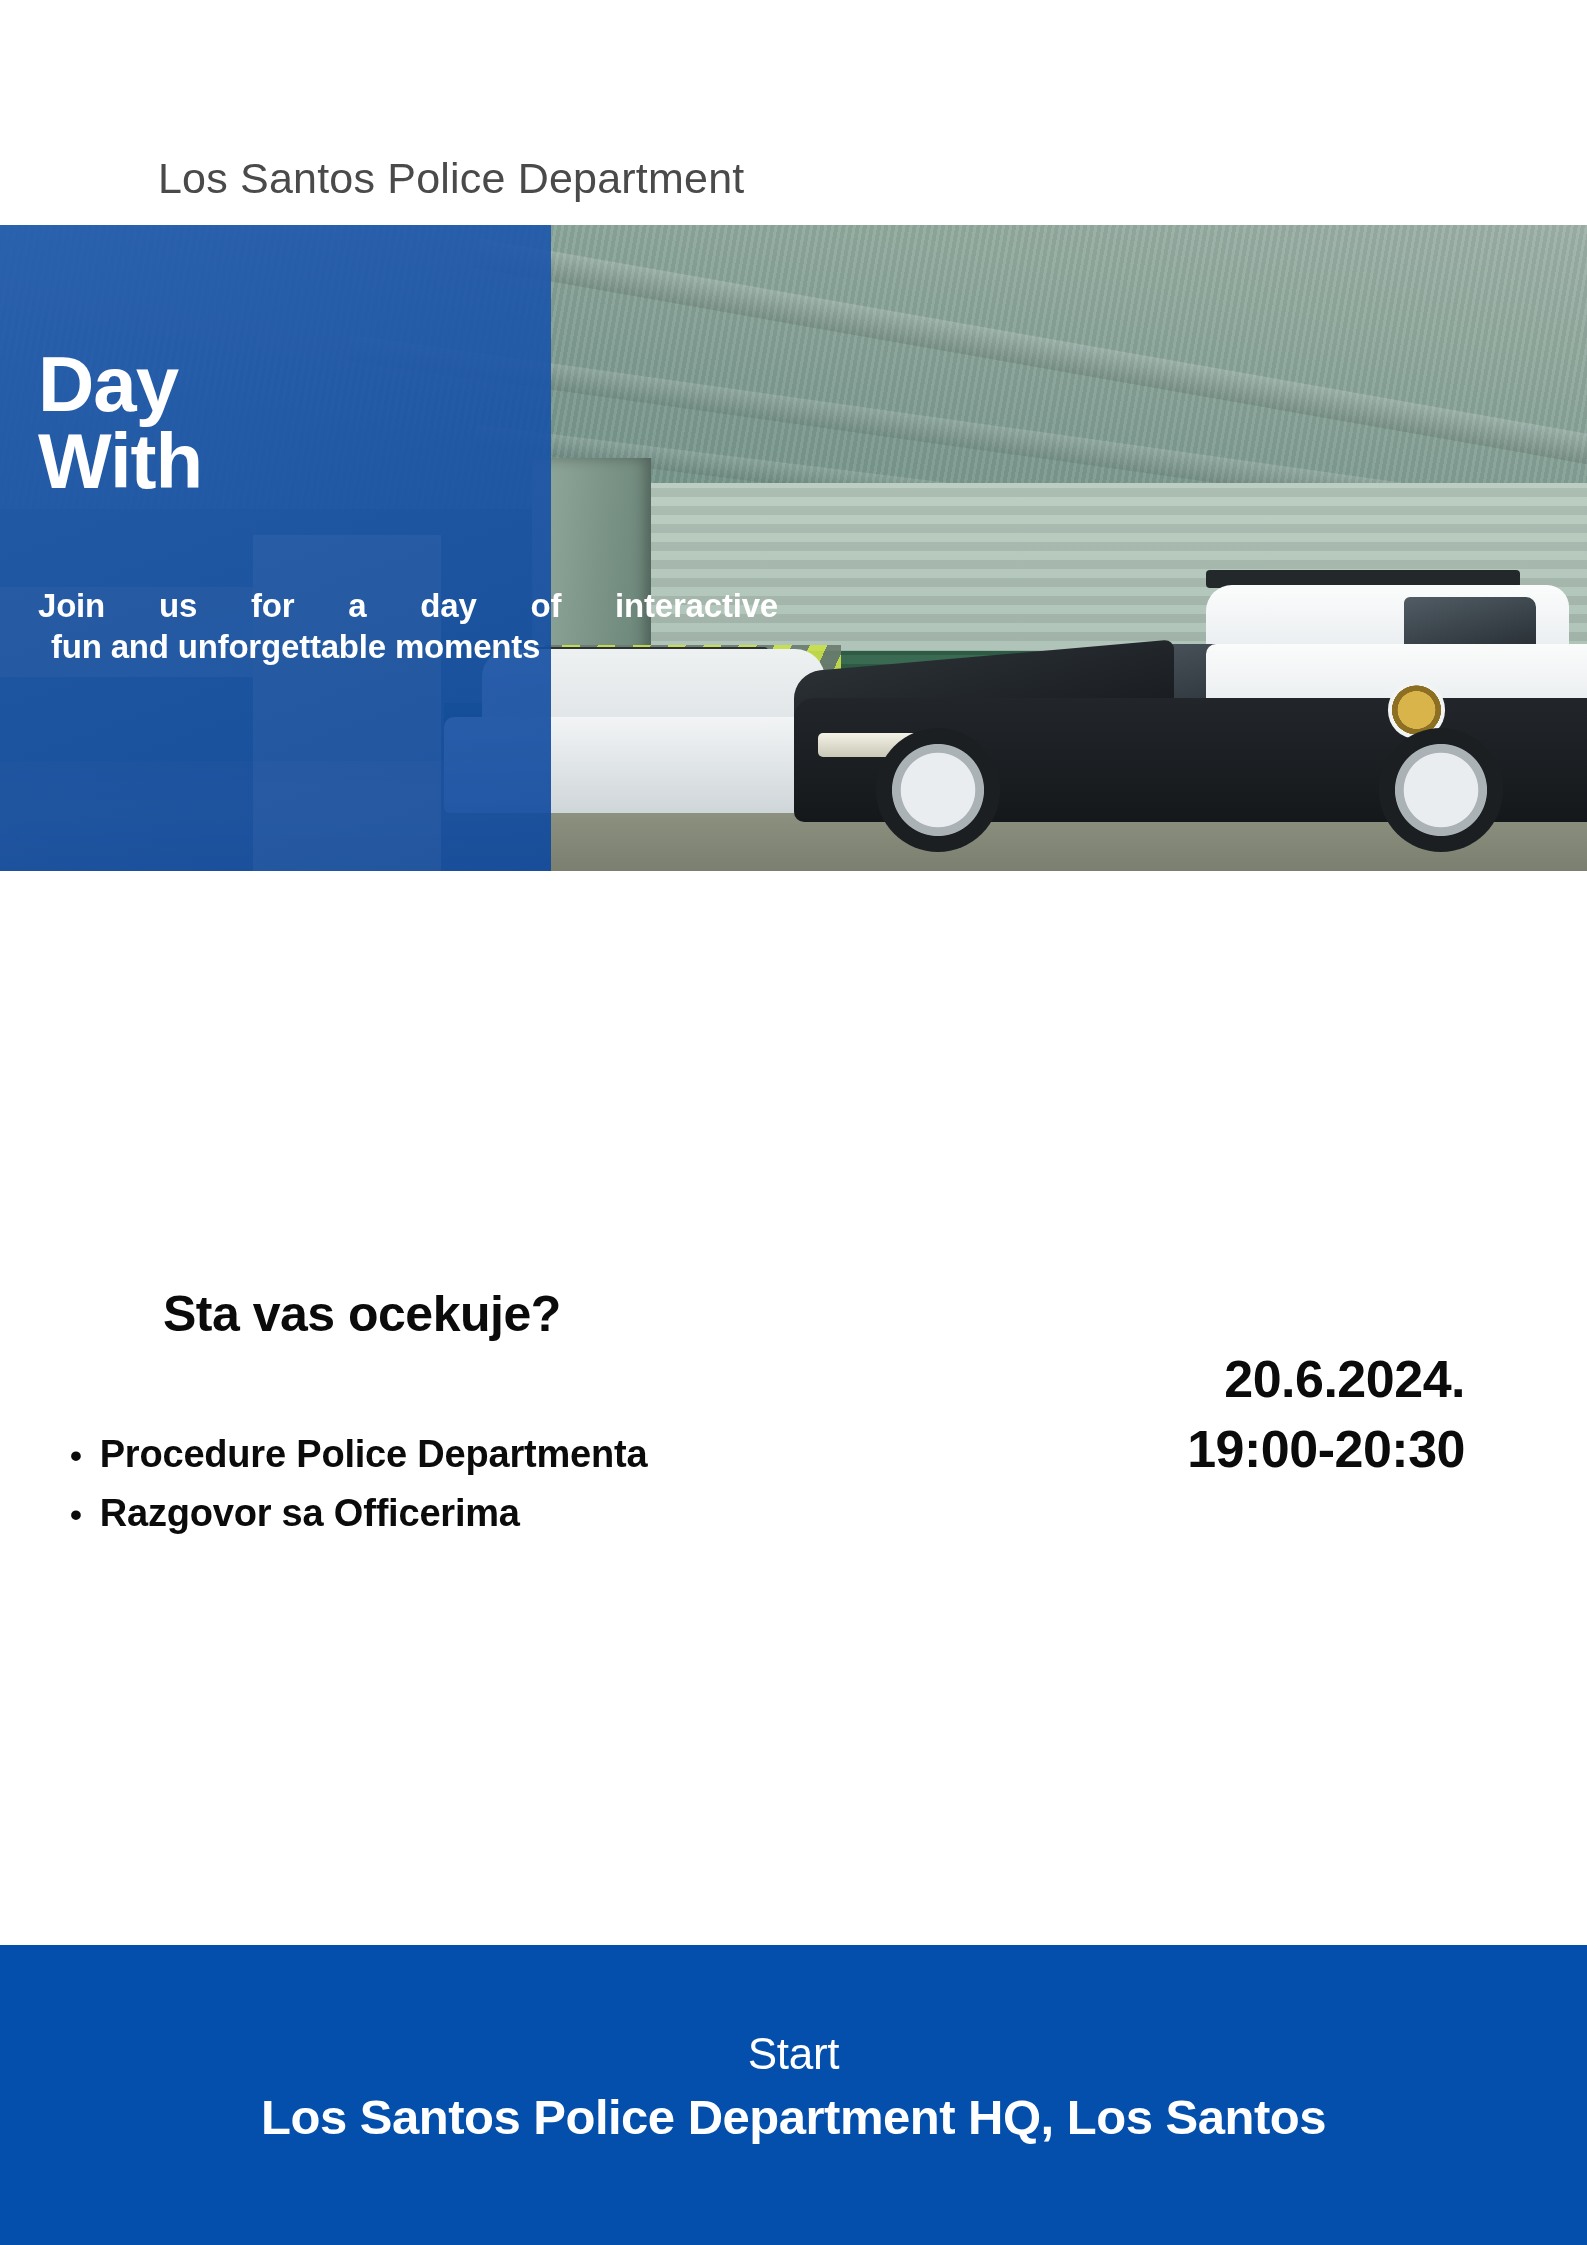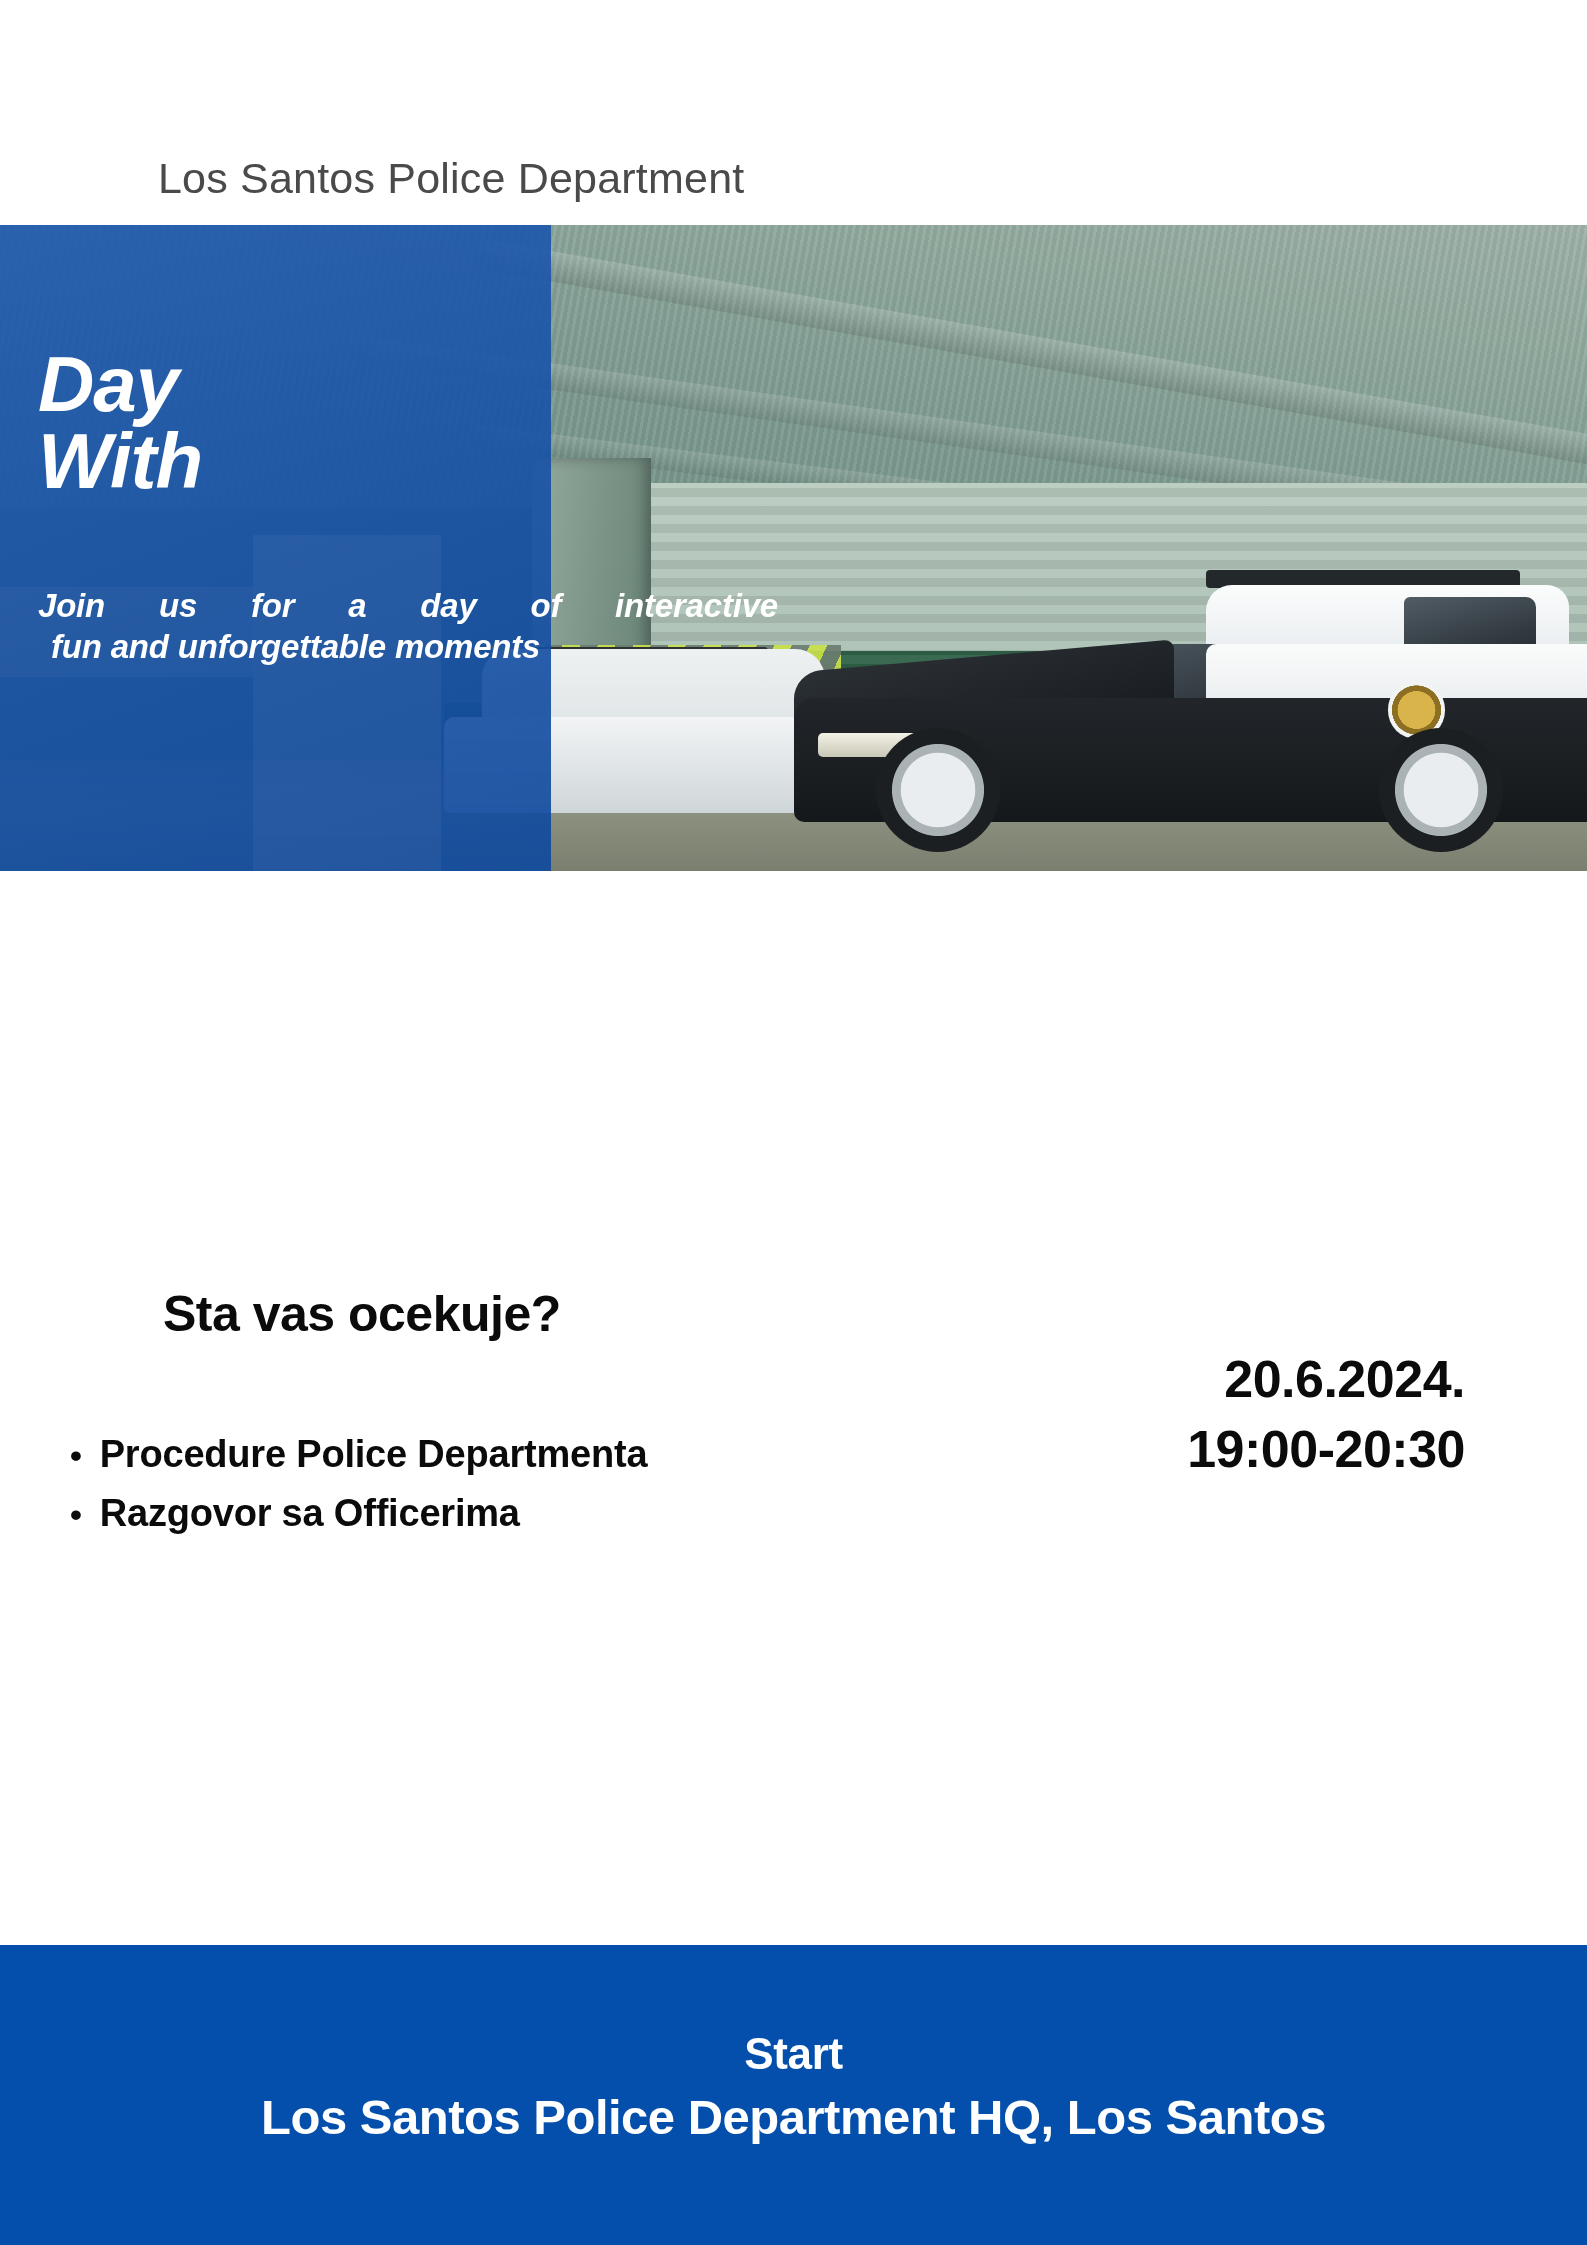--- a/index.html
+++ b/index.html
@@ -163,21 +163,21 @@
   .blue-panel .shape-a {
     position:absolute; left:46%; top:48%; width:34%; height:52%;
     background:rgba(255,255,255,.045);
   }
   .blue-panel .shape-b {
     position:absolute; left:0; top:56%; width:46%; height:14%;
     background:rgba(255,255,255,.03);
   }
 
   
-  .hero-text { position:absolute; left:0; top:0; width:100%; height:100%;font-style:italic; }
+  .hero-text { position:absolute; left:0; top:0; width:100%; height:100%; }
   .h-line {
     position:absolute; left:38px; color:#ffffff; font-weight:700;
     font-family:"Liberation Sans", sans-serif;
     letter-spacing:-1px; line-height:1; white-space:nowrap;
   }
   .h-day   { top:120px;  font-size:78px; }
   .h-with  { top:197px;  font-size:78px; }
   .h-dept  { top:280px;  font-size:72px; letter-spacing:-1.5px; }
   .sub {
     position:absolute; left:38px; width:770px; color:#ffffff;
@@ -207,21 +207,21 @@
     letter-spacing:-0.5px;
   }
 
   
   .footer {
     position:absolute; left:0; top:1945px; width:1587px; height:300px;
     background:#044FAC; color:#ffffff; text-align:center;
   }
   .footer-start {
     position:absolute; left:0; right:0; top:84px;
-    font-size:44px; font-weight:700; letter-spacing:-0.3px;
+    font-size:44px; font-weight:400; letter-spacing:-0.3px;
   }
   .footer-place {
     position:absolute; left:0; right:0; top:144px;
     font-size:49px; font-weight:700; letter-spacing:-0.5px;
   }
 </style>
 </head>
 <body>
 
 <div class="topbar">

